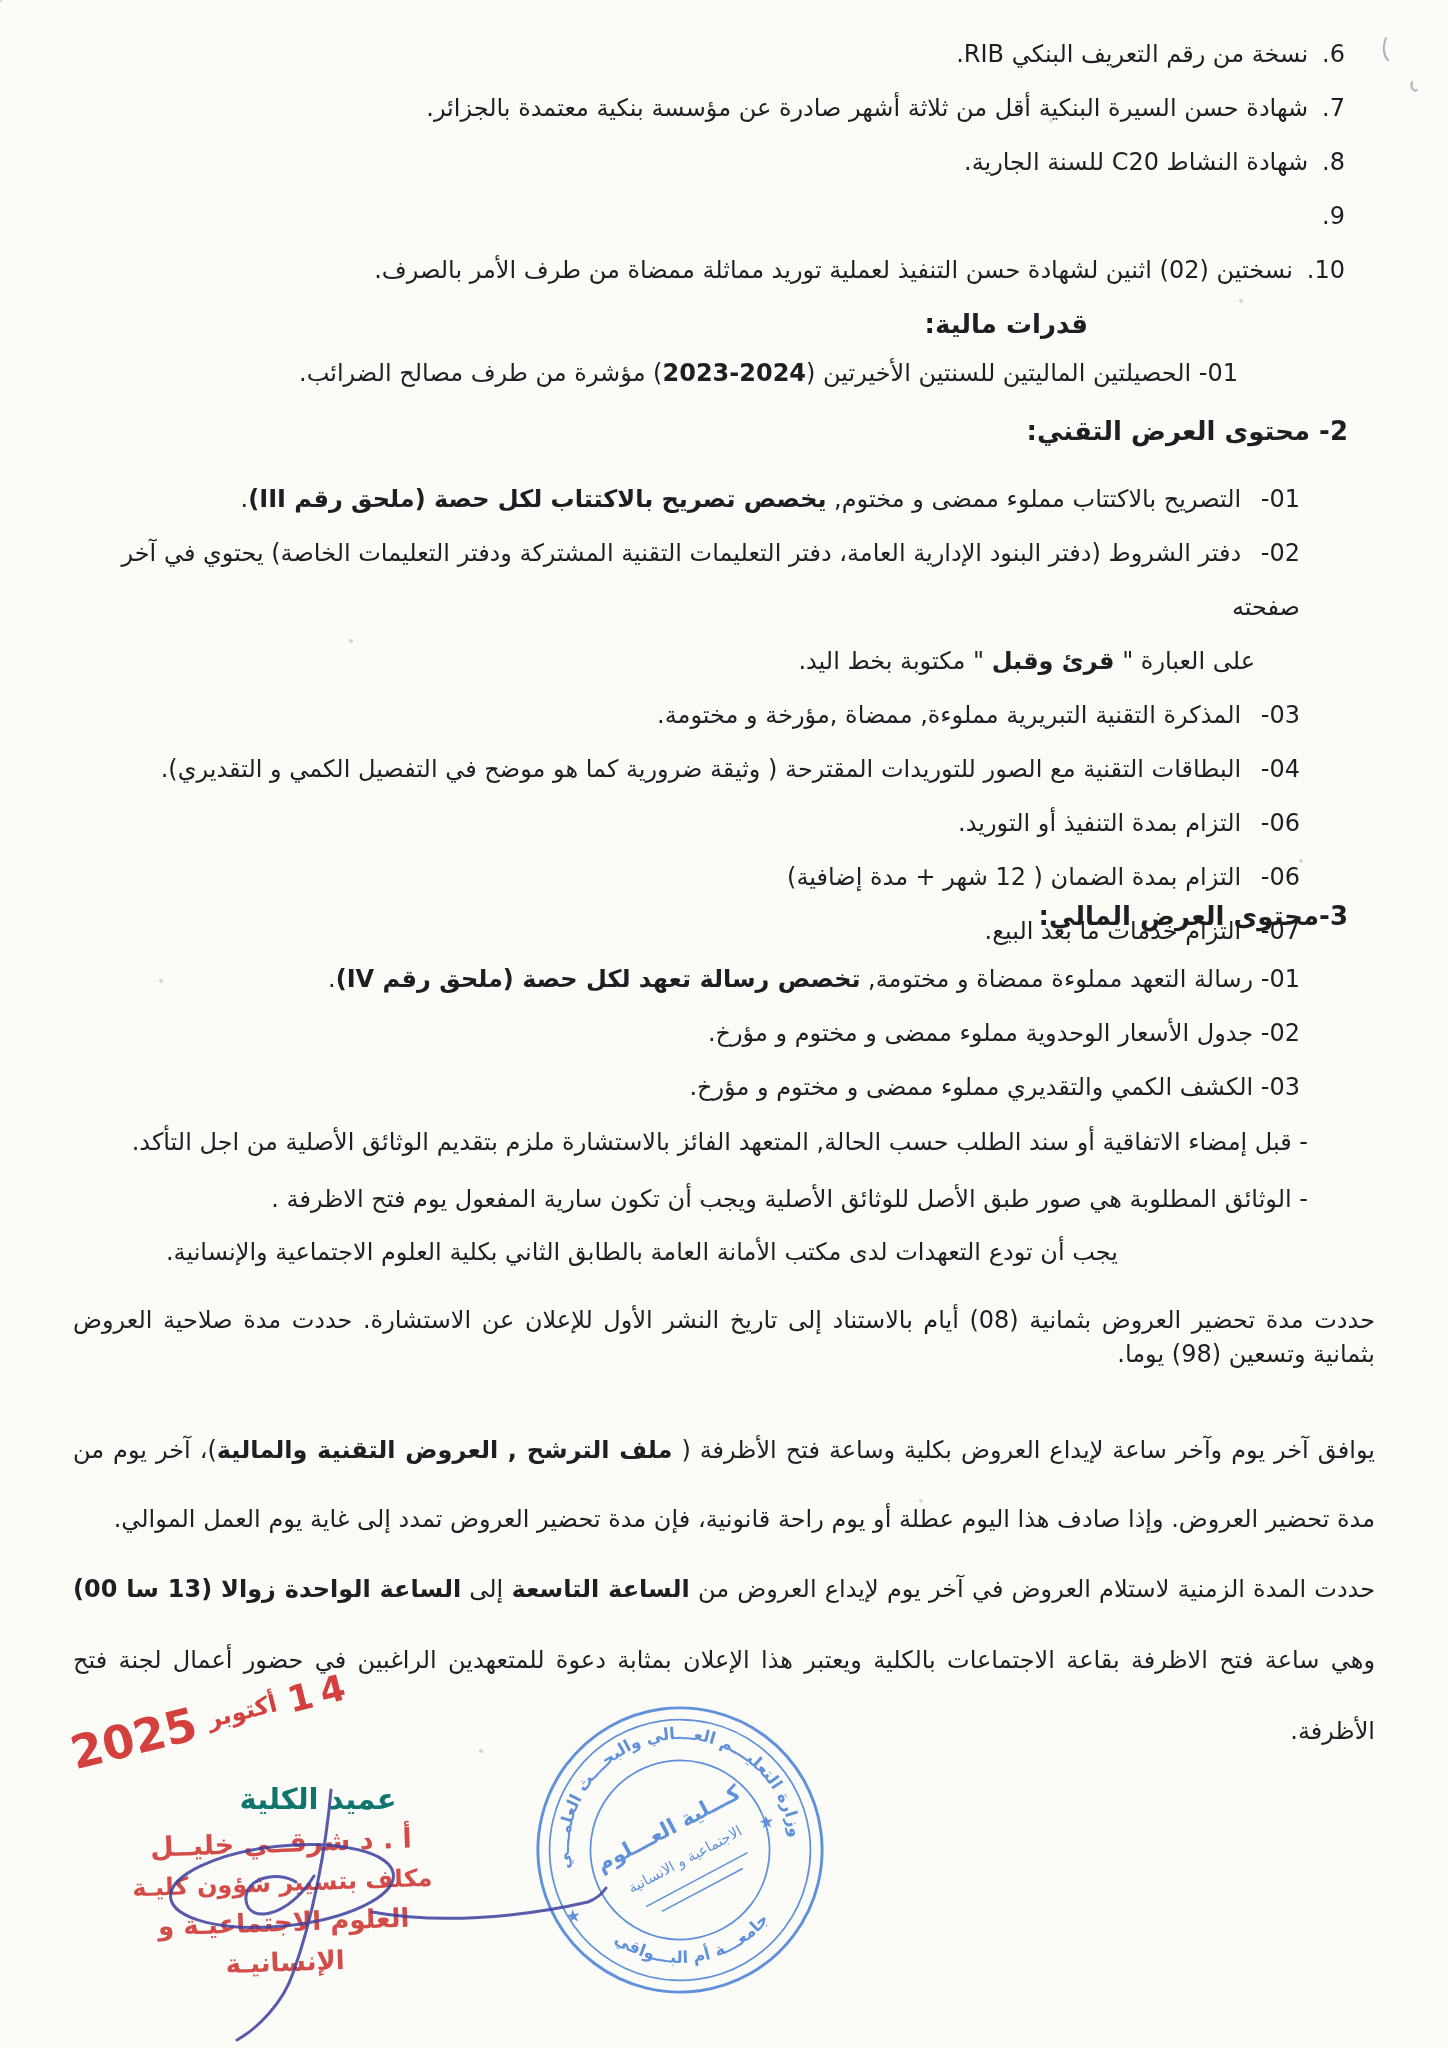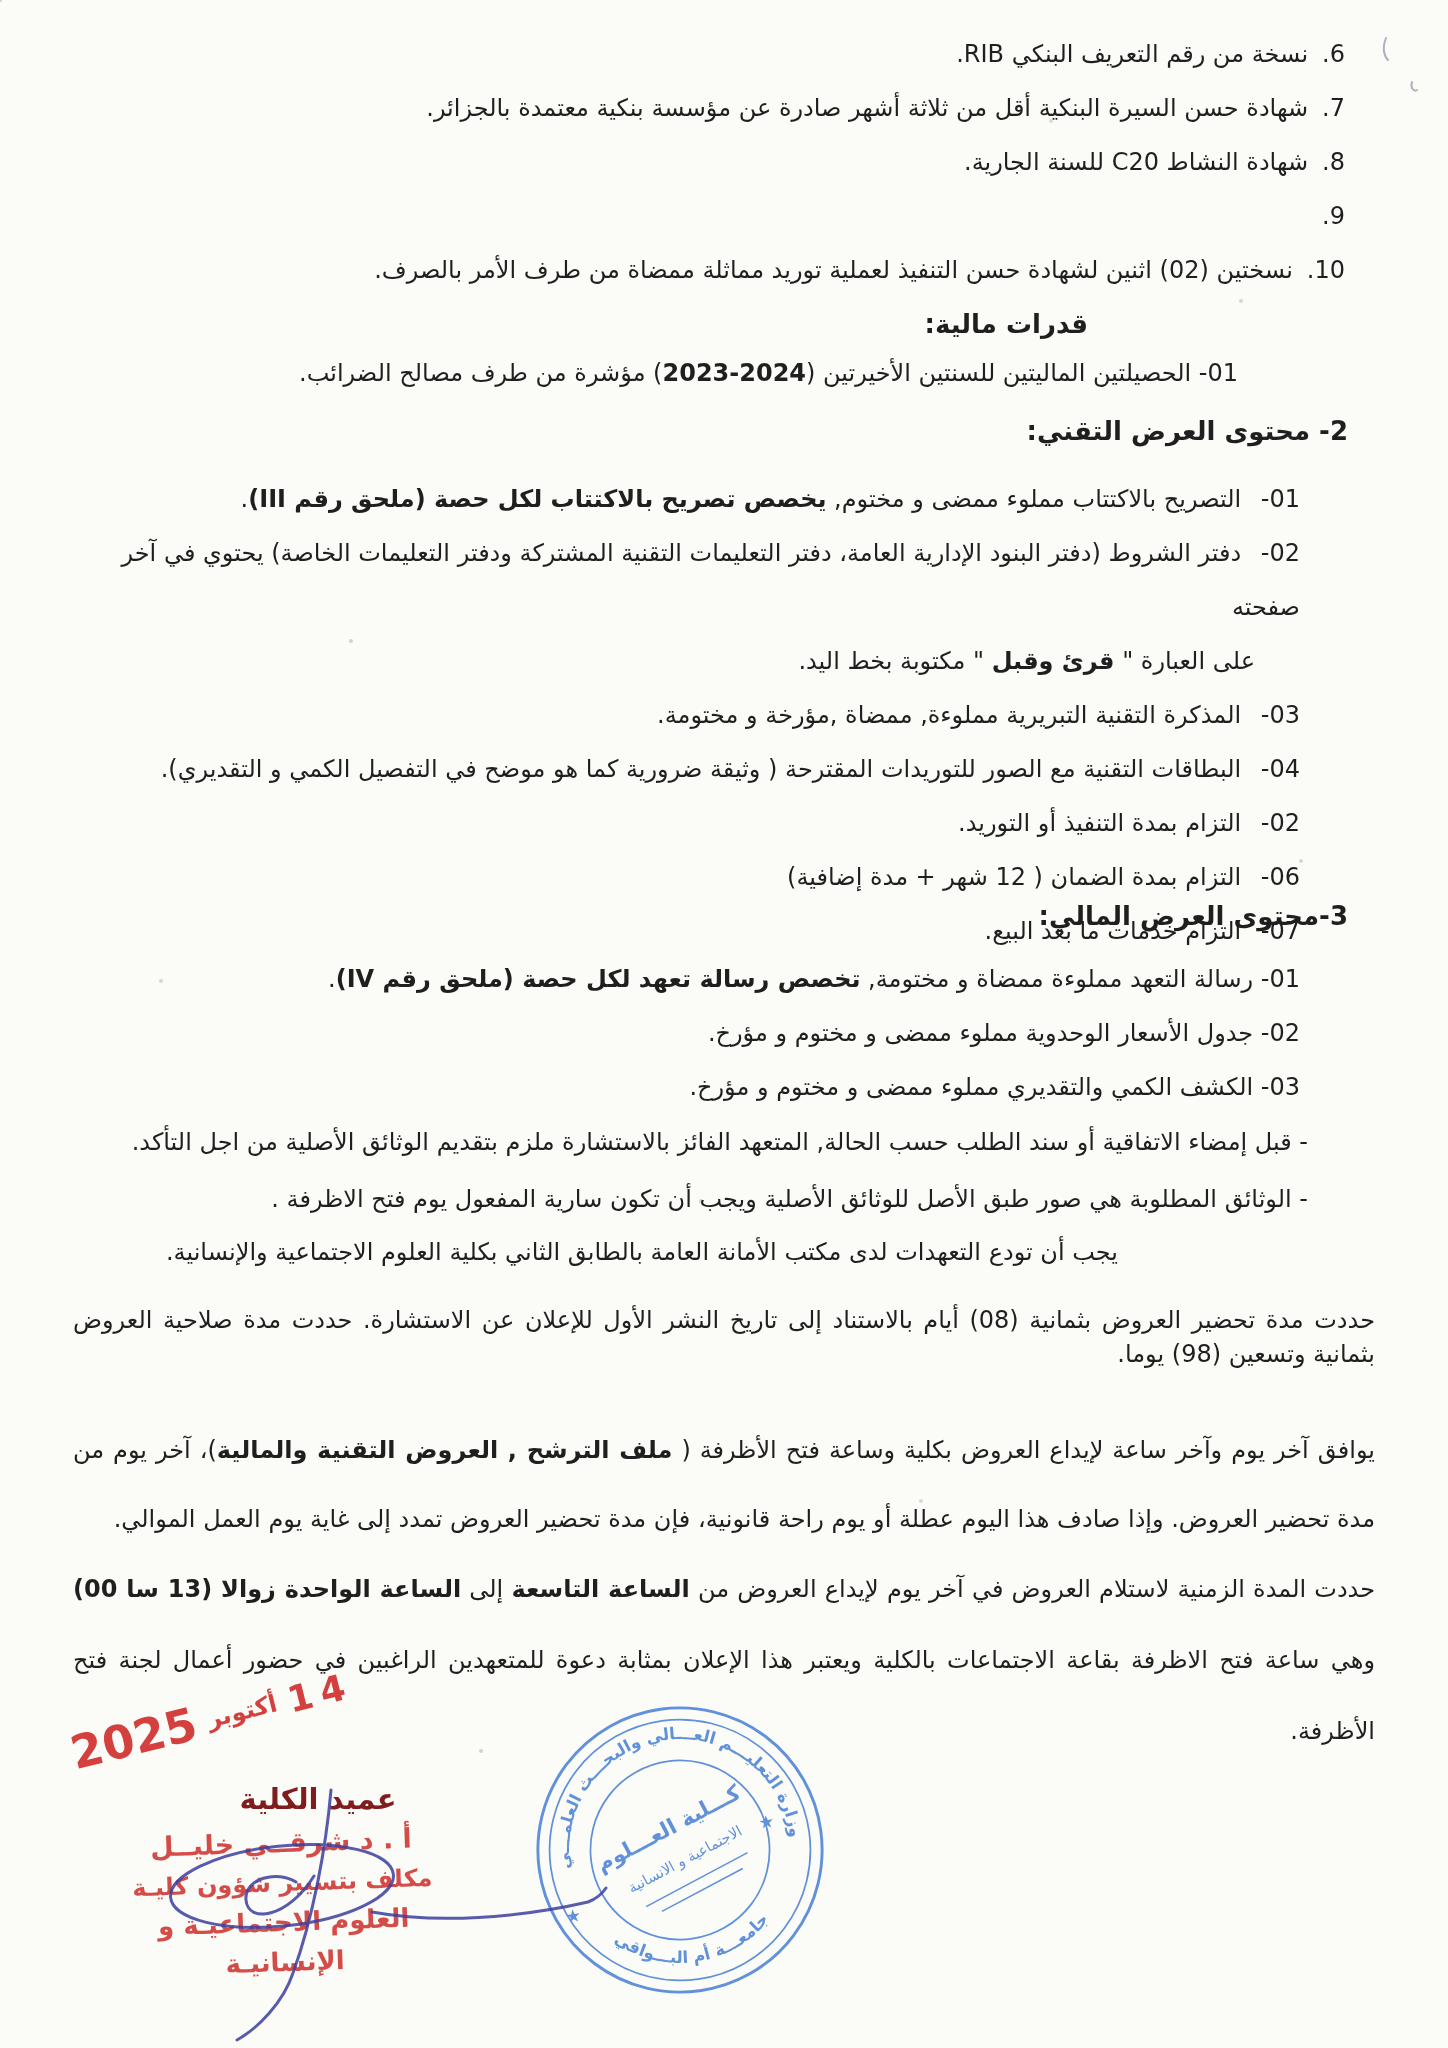--- a/index.html
+++ b/index.html
@@ -32,21 +32,21 @@
   b{font-weight:700;}
   
   .date-stamp{
     top:1692px;left:62px;width:300px;transform:rotate(-14deg);
     color:#d0312e;font-weight:bold;display:flex;gap:12px;align-items:center;
     justify-content:center;direction:rtl;opacity:.92;
   }
   .date-stamp .day{font-size:36px;letter-spacing:8px;}
   .date-stamp .month{font-size:24px;}
   .date-stamp .year{font-size:46px;}
-  .dean-title{top:1782px;left:238px;width:160px;text-align:center;font-size:29px;font-weight:bold;color:#7f1d1d;}
+  .dean-title{top:1782px;left:238px;width:160px;text-align:center;font-size:29px;font-weight:bold;color:#0f766e;}
   .red-block{
     top:1822px;left:128px;width:310px;text-align:center;transform:rotate(-2deg);
     color:#cf3a36;font-weight:bold;opacity:.9;
   }
   .red-block .l1{font-size:27px;letter-spacing:2px;line-height:42px;}
   .red-block .l2{font-size:24px;line-height:38px;}
   .red-block .l3{font-size:26px;line-height:40px;}
   .seal-wrap{top:1704px;left:534px;width:292px;height:292px;transform:rotate(-8deg);opacity:.88;}
   .sig-wrap{top:1778px;left:118px;width:520px;height:270px;z-index:5;}
   .pen-marks{top:30px;left:1372px;width:60px;height:70px;opacity:.7;}
@@ -87,21 +87,21 @@
   <div class="h-fin abs">قدرات مالية:</div>
   <div class="fin-item abs"><span>01- الحصيلتين الماليتين للسنتين الأخيرتين (</span><b>2024-2023</b><span>) مؤشرة من طرف مصالح الضرائب.</span></div>
 
   <div class="h2 abs">2- محتوى العرض التقني:</div>
   <div class="sec2 abs">
     <div class="line"><span>01-  التصريح بالاكتتاب مملوء ممضى و مختوم, </span><b>يخصص تصريح بالاكتتاب لكل حصة (ملحق رقم III)</b><span>.</span></div>
     <div class="line"><span>02-  دفتر الشروط (دفتر البنود الإدارية العامة، دفتر التعليمات التقنية المشتركة ودفتر التعليمات الخاصة) يحتوي في آخر صفحته</span></div>
     <div class="line cont"><span>على العبارة " </span><b>قرئ وقبل</b><span> " مكتوبة بخط اليد.</span></div>
     <div class="line"><span>03-  المذكرة التقنية التبريرية مملوءة, ممضاة ,مؤرخة و مختومة.</span></div>
     <div class="line"><span>04-  البطاقات التقنية مع الصور للتوريدات المقترحة ( وثيقة ضرورية كما هو موضح في التفصيل الكمي و التقديري).</span></div>
-    <div class="line"><span>02-  التزام بمدة التنفيذ أو التوريد.</span></div>
+    <div class="line"><span>06-  التزام بمدة التنفيذ أو التوريد.</span></div>
     <div class="line"><span>06-  التزام بمدة الضمان ( 12 شهر + مدة إضافية)</span></div>
     <div class="line"><span>07-  التزام خدمات ما بعد البيع.</span></div>
   </div>
 
   <div class="h3 abs">3-محتوى العرض المالي:</div>
   <div class="sec3 abs">
     <div class="line"><span>01- رسالة التعهد مملوءة ممضاة و مختومة, </span><b>تخصص رسالة تعهد لكل حصة (ملحق رقم IV)</b><span>.</span></div>
     <div class="line"><span>02- جدول الأسعار الوحدوية مملوء ممضى و مختوم و مؤرخ.</span></div>
     <div class="line"><span>03- الكشف الكمي والتقديري مملوء ممضى و مختوم و مؤرخ.</span></div>
   </div>

